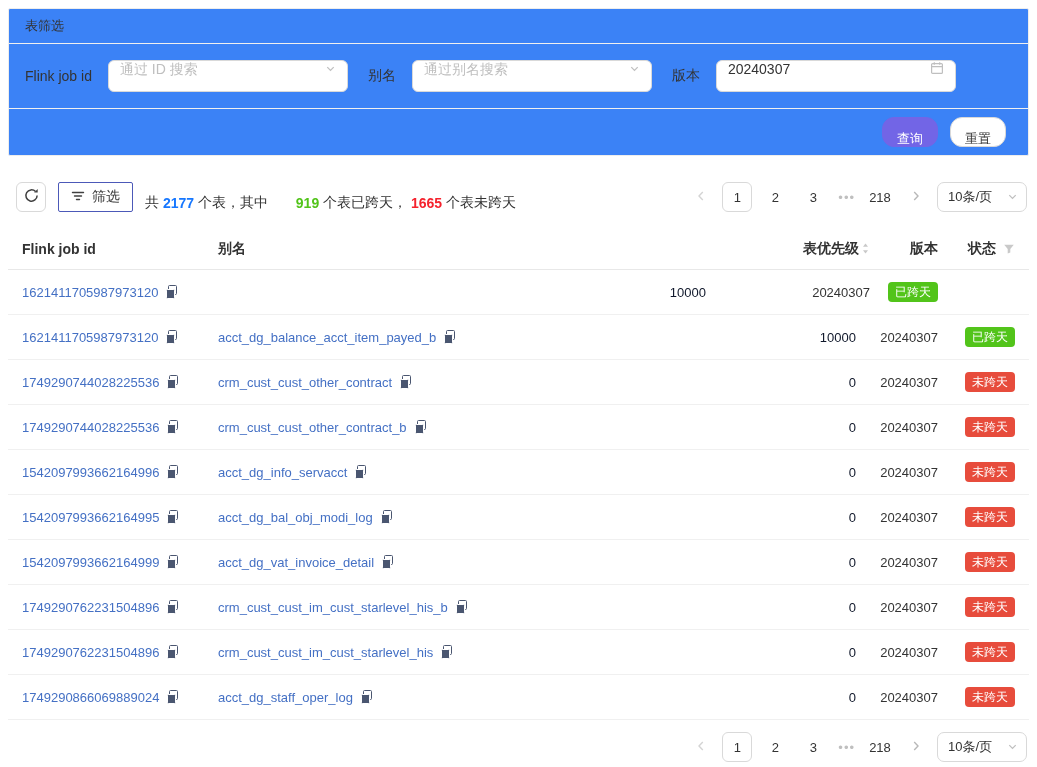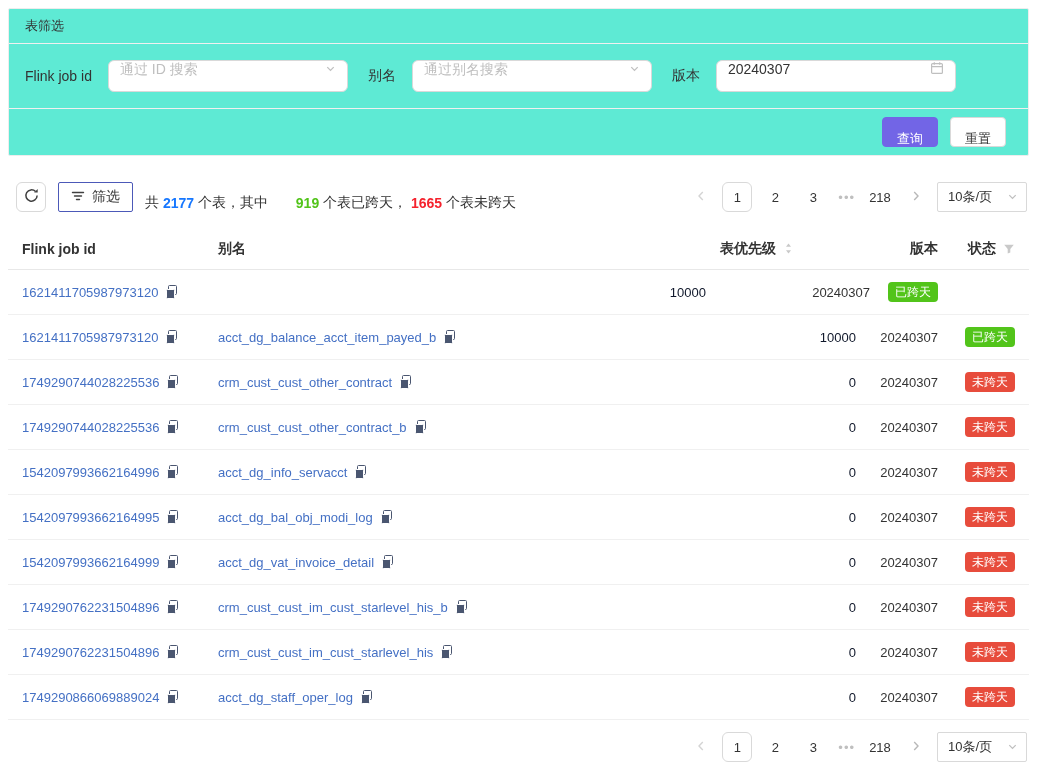--- a/index.html
+++ b/index.html
@@ -6,21 +6,21 @@
   html, body { width: 1037px; height: 767px; overflow: hidden; }
   body {
     font-family: "Liberation Sans", "DejaVu Sans", sans-serif;
     background: #fff;
     color: #333;
     font-size: 14px;
   }
   .page { padding: 8px; }
 
   
-  .card { border: 1px solid #ededed; border-radius: 2px; background: #5eead4; }
+  .card { border: 1px solid #ededed; border-radius: 2px; background: #3b82f6; }
   .card-header {
     padding: 8px 16px;
     border-bottom: 1px solid #f0f0f0;
     font-size: 13px;
     color: #333;
   }
   .filter-row {
     display: flex; align-items: center;
     padding: 16px; gap: 20px;
     border-bottom: 1px solid #f0f0f0;
@@ -36,21 +36,21 @@
     font-size: 14px; cursor: pointer;
   }
   .placeholder { color: #bfbfbf; }
   .date-value { color: #333; }
   .card-actions {
     display: flex; justify-content: flex-end; align-items: center;
     gap: 12px; padding: 8px 22px;
   }
   .btn {
     height: 30px; padding: 12px 14px;
-    border: 1px solid #d9d9d9; border-radius: 4px;
+    border: 1px solid #d9d9d9; border-radius: 12px;
     background: #fff; color: #333;
     font-size: 13px; font-family: inherit; cursor: pointer;
   }
   .btn-primary {
     background: var(--primary-color, #7265e6);
     border-color: var(--primary-color, #7265e6);
     color: #fff;
   }
 
   
@@ -82,40 +82,40 @@
   .pg-item {
     min-width: 30px; height: 30px; border: none; background: none;
     display: flex; align-items: center; justify-content: center;
     font-size: 13px; font-family: inherit; color: #333;
     border-radius: 6px; cursor: pointer;
   }
   .pg-item.active { border: 1px solid #d9d9d9; }
   .pg-ellipsis { color: #bfbfbf; font-size: 13px; letter-spacing: 1px; padding: 0 2px; cursor: pointer; }
   .pg-size {
     width: 90px; height: 30px;
-    border: 1px solid #d9d9d9; border-radius: 2px; background: #fff;
+    border: 1px solid #d9d9d9; border-radius: 7px; background: #fff;
     display: flex; align-items: center; justify-content: space-between;
     padding: 0 8px 0 10px; font-size: 13px; cursor: pointer;
   }
 
   
   .table { margin-top: 16px; }
   .thead, .trow {
     display: grid;
     grid-template-columns: 196px 1fr 150px 68px 77px;
     align-items: center;
     padding: 0 14px;
   }
   .thead {
     height: 42px;
     border-bottom: 1px solid #e8e8e8;
     font-size: 14px; font-weight: 600; color: #333;
   }
   .trow { height: 45px; border-bottom: 1px solid #f0f0f0; font-size: 13px; }
-  .th-priority { display: flex; align-items: center; gap: 8px; }
+  .th-priority { display: flex; justify-content: flex-end; align-items: center; gap: 2px; }
   .th-version { text-align: right; }
   .th-status { display: flex; justify-content: flex-end; align-items: center; gap: 7px; }
   .td-priority { text-align: right; padding-right: 14px; color: #0f172a; }
   .td-version { text-align: right; color: #333; }
   .td-status { text-align: right; }
   .td-id, .td-alias { display: flex; align-items: center; }
   .link { color: var(--link-color, #4470c4); text-decoration: none; font-size: 13px; cursor: pointer; }
   .copy { position: relative; display: inline-block; width: 13px; height: 14px; margin-left: 7px; cursor: pointer; flex: 0 0 auto; }
   .copy::before {
     content: ""; position: absolute; top: 0; right: 1px;

